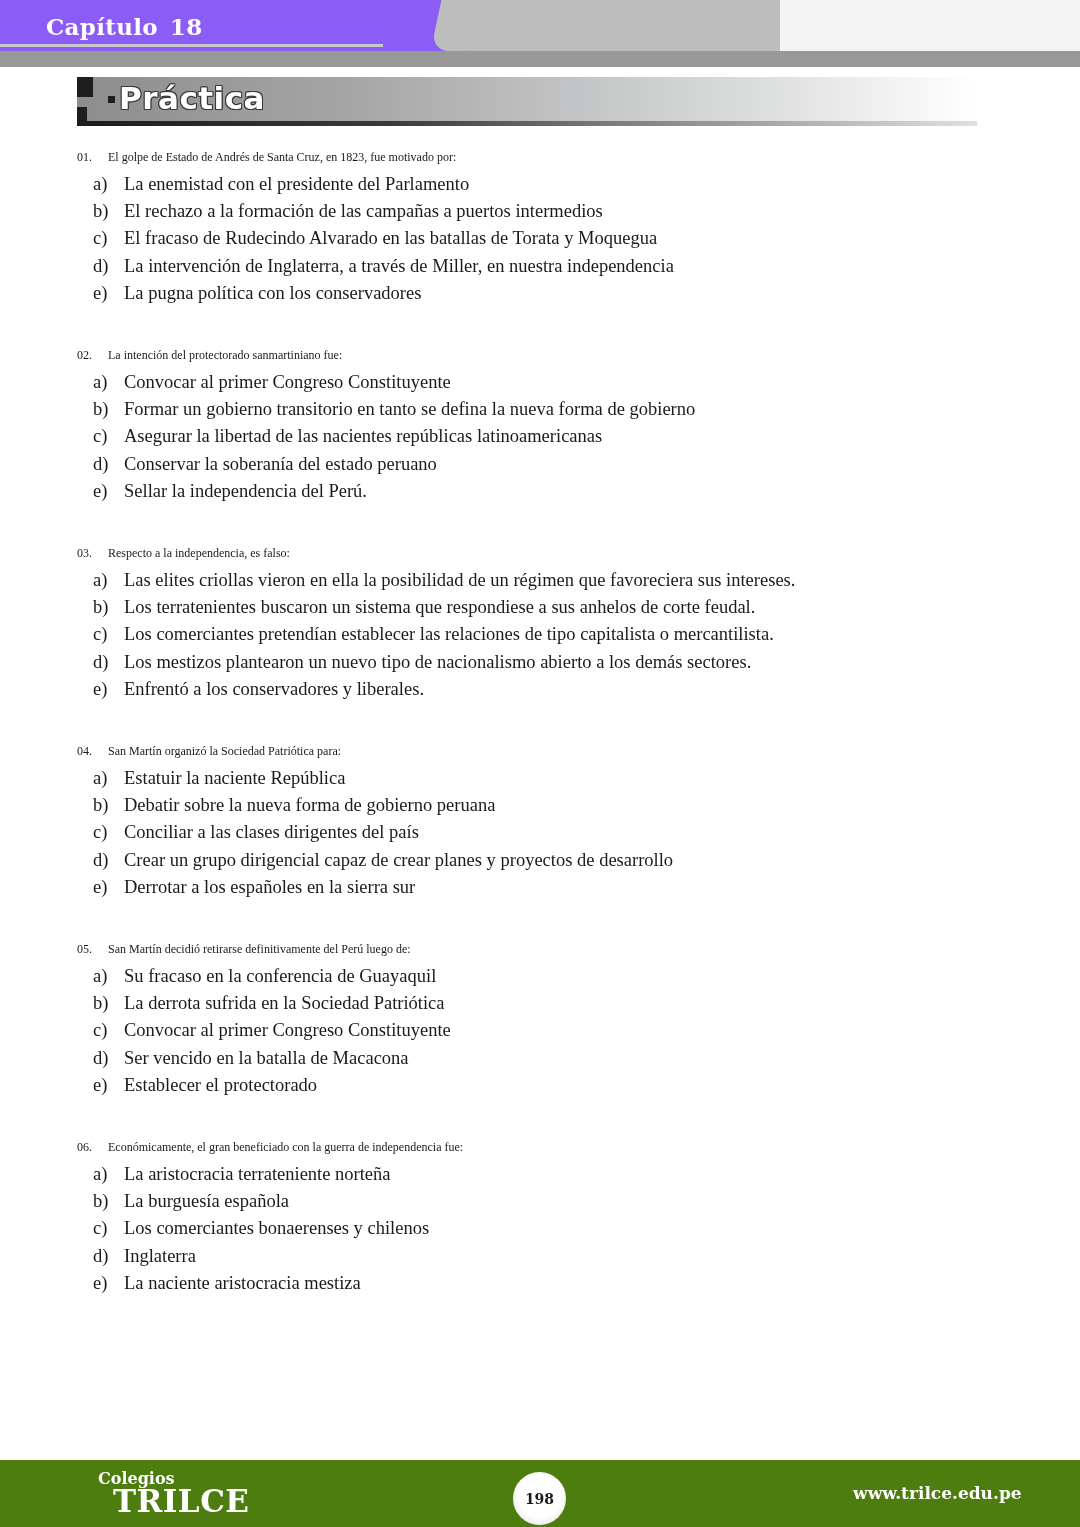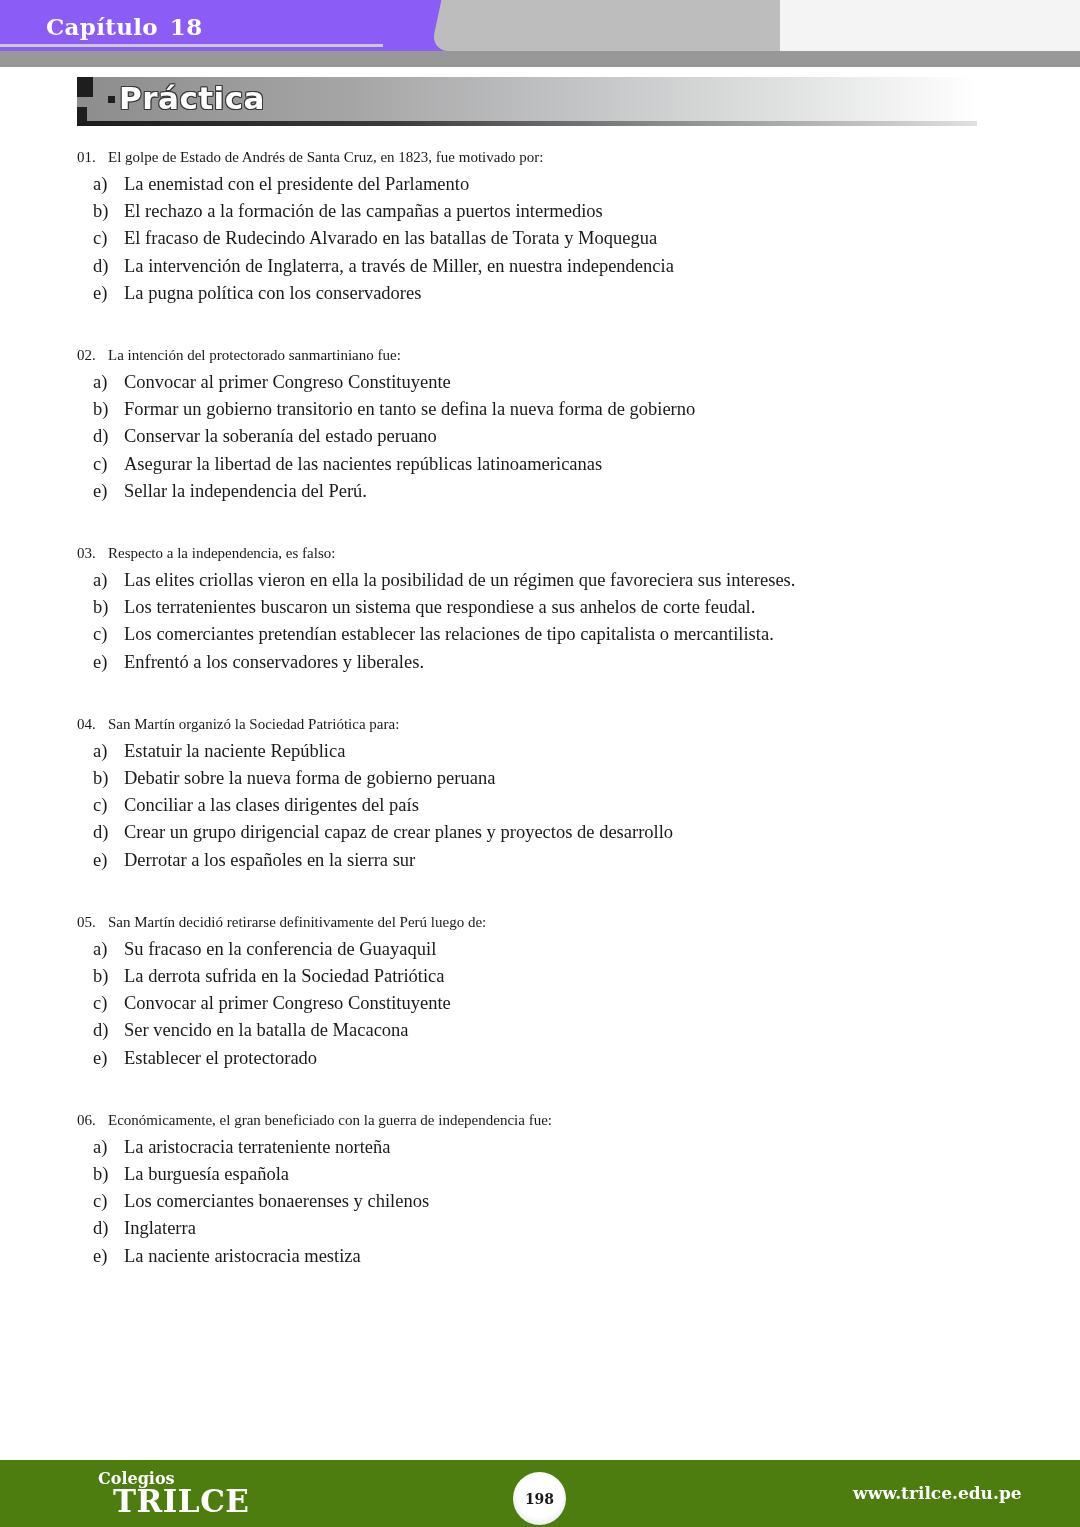--- a/index.html
+++ b/index.html
@@ -23,21 +23,21 @@
   .title-bar .bottom-line { position: absolute; left: 0; top: 44px; width: 900px; height: 5px; background: linear-gradient(90deg, #1c1c1c 0%, #3a3a3a 35%, #8a8a8a 65%, #e0e0e0 100%); }
   .title-bar .blk1 { position: absolute; left: 0; top: 0; width: 16px; height: 20px; background: #1e1e1e; }
   .title-bar .blk2 { position: absolute; left: 0; top: 30px; width: 10px; height: 16px; background: #1e1e1e; }
   .title-bar .bullet { position: absolute; left: 31px; top: 19px; width: 7px; height: 7px; background: #1e1e1e; }
   .title-bar .label { position: absolute; left: 42px; top: 3px; font-family: "DejaVu Sans", sans-serif; font-weight: bold; font-size: 31px; color: #ffffff; letter-spacing: 0.5px;
     text-shadow: -1px -1px 0 #3a3a3a, 1px -1px 0 #3a3a3a, -1px 1px 0 #3a3a3a, 1px 1px 0 #3a3a3a, 0 1px 0 #3a3a3a, 0 -1px 0 #3a3a3a, 1px 0 0 #3a3a3a, -1px 0 0 #3a3a3a; }
 
   
   .questions { position: absolute; left: 77px; top: 144px; width: 920px; }
   .question { margin-bottom: 35px; }
-  .q-stem { font-family: "Liberation Serif", serif; font-size: 15px; line-height: 27px; color: #1a1a1a; white-space: nowrap; }
+  .q-stem { font-family: "Liberation Serif", serif; font-size: 12px; line-height: 27px; color: #1a1a1a; white-space: nowrap; }
   .q-stem .q-num { display: inline-block; width: 31px; }
   .options { list-style: none; margin-left: 16px; }
   .option { font-family: "Liberation Serif", serif; font-size: 18.5px; line-height: 27.2px; color: #1a1a1a; white-space: nowrap; }
   .option .opt-letter { display: inline-block; width: 31px; }
 
   
   .footer { position: absolute; left: 0; top: 1460px; width: 1080px; height: 67px; background: #4d7c0f; }
   .footer .brand-top { position: absolute; left: 98px; top: 9px; font-family: "DejaVu Serif", serif; font-weight: bold; font-size: 16px; color: #ffffff; }
   .footer .brand-main { position: absolute; left: 113px; top: 23px; font-family: "DejaVu Serif", serif; font-weight: bold; font-size: 31px; color: #ffffff; letter-spacing: 0.5px; }
   .footer .page-badge { position: absolute; left: 513px; top: 12px; width: 53px; height: 53px; border-radius: 50%; background: radial-gradient(circle at 50% 45%, #ffffff 55%, #e8e8e8 80%, #d6d6d6 100%); display: flex; align-items: center; justify-content: center; }
@@ -78,32 +78,33 @@
       <li class="option"><span class="opt-letter">d)</span><span>La intervención de Inglaterra, a través de Miller, en nuestra independencia</span></li>
       <li class="option"><span class="opt-letter">e)</span><span>La pugna política con los conservadores</span></li>
     </ul>
   </div>
 
   <div class="question">
     <div class="q-stem"><span class="q-num">02.</span><span>La intención del protectorado sanmartiniano fue:</span></div>
     <ul class="options">
       <li class="option"><span class="opt-letter">a)</span><span>Convocar al primer Congreso Constituyente</span></li>
       <li class="option"><span class="opt-letter">b)</span><span>Formar un gobierno transitorio en tanto se defina la nueva forma de gobierno</span></li>
+      <li class="option"><span class="opt-letter">c)</span><span>Asegurar la libertad de las nacientes repúblicas latinoamericanas</span></li>
       <li class="option"><span class="opt-letter">d)</span><span>Conservar la soberanía del estado peruano</span></li>
-      <li class="option"><span class="opt-letter">c)</span><span>Asegurar la libertad de las nacientes repúblicas latinoamericanas</span></li>
       <li class="option"><span class="opt-letter">e)</span><span>Sellar la independencia del Perú.</span></li>
     </ul>
   </div>
 
   <div class="question">
     <div class="q-stem"><span class="q-num">03.</span><span>Respecto a la independencia, es falso:</span></div>
     <ul class="options">
       <li class="option"><span class="opt-letter">a)</span><span>Las elites criollas vieron en ella la posibilidad de un régimen que favoreciera sus intereses.</span></li>
       <li class="option"><span class="opt-letter">b)</span><span>Los terratenientes buscaron un sistema que respondiese a sus anhelos de corte feudal.</span></li>
       <li class="option"><span class="opt-letter">c)</span><span>Los comerciantes pretendían establecer las relaciones de tipo capitalista o mercantilista.</span></li>
+      <li class="option"><span class="opt-letter">d)</span><span>Los mestizos plantearon un nuevo tipo de nacionalismo abierto a los demás sectores.</span></li>
       <li class="option"><span class="opt-letter">e)</span><span>Enfrentó a los conservadores y liberales.</span></li>
     </ul>
   </div>
 
   <div class="question">
     <div class="q-stem"><span class="q-num">04.</span><span>San Martín organizó la Sociedad Patriótica para:</span></div>
     <ul class="options">
       <li class="option"><span class="opt-letter">a)</span><span>Estatuir la naciente República</span></li>
       <li class="option"><span class="opt-letter">b)</span><span>Debatir sobre la nueva forma de gobierno peruana</span></li>
       <li class="option"><span class="opt-letter">c)</span><span>Conciliar a las clases dirigentes del país</span></li>

